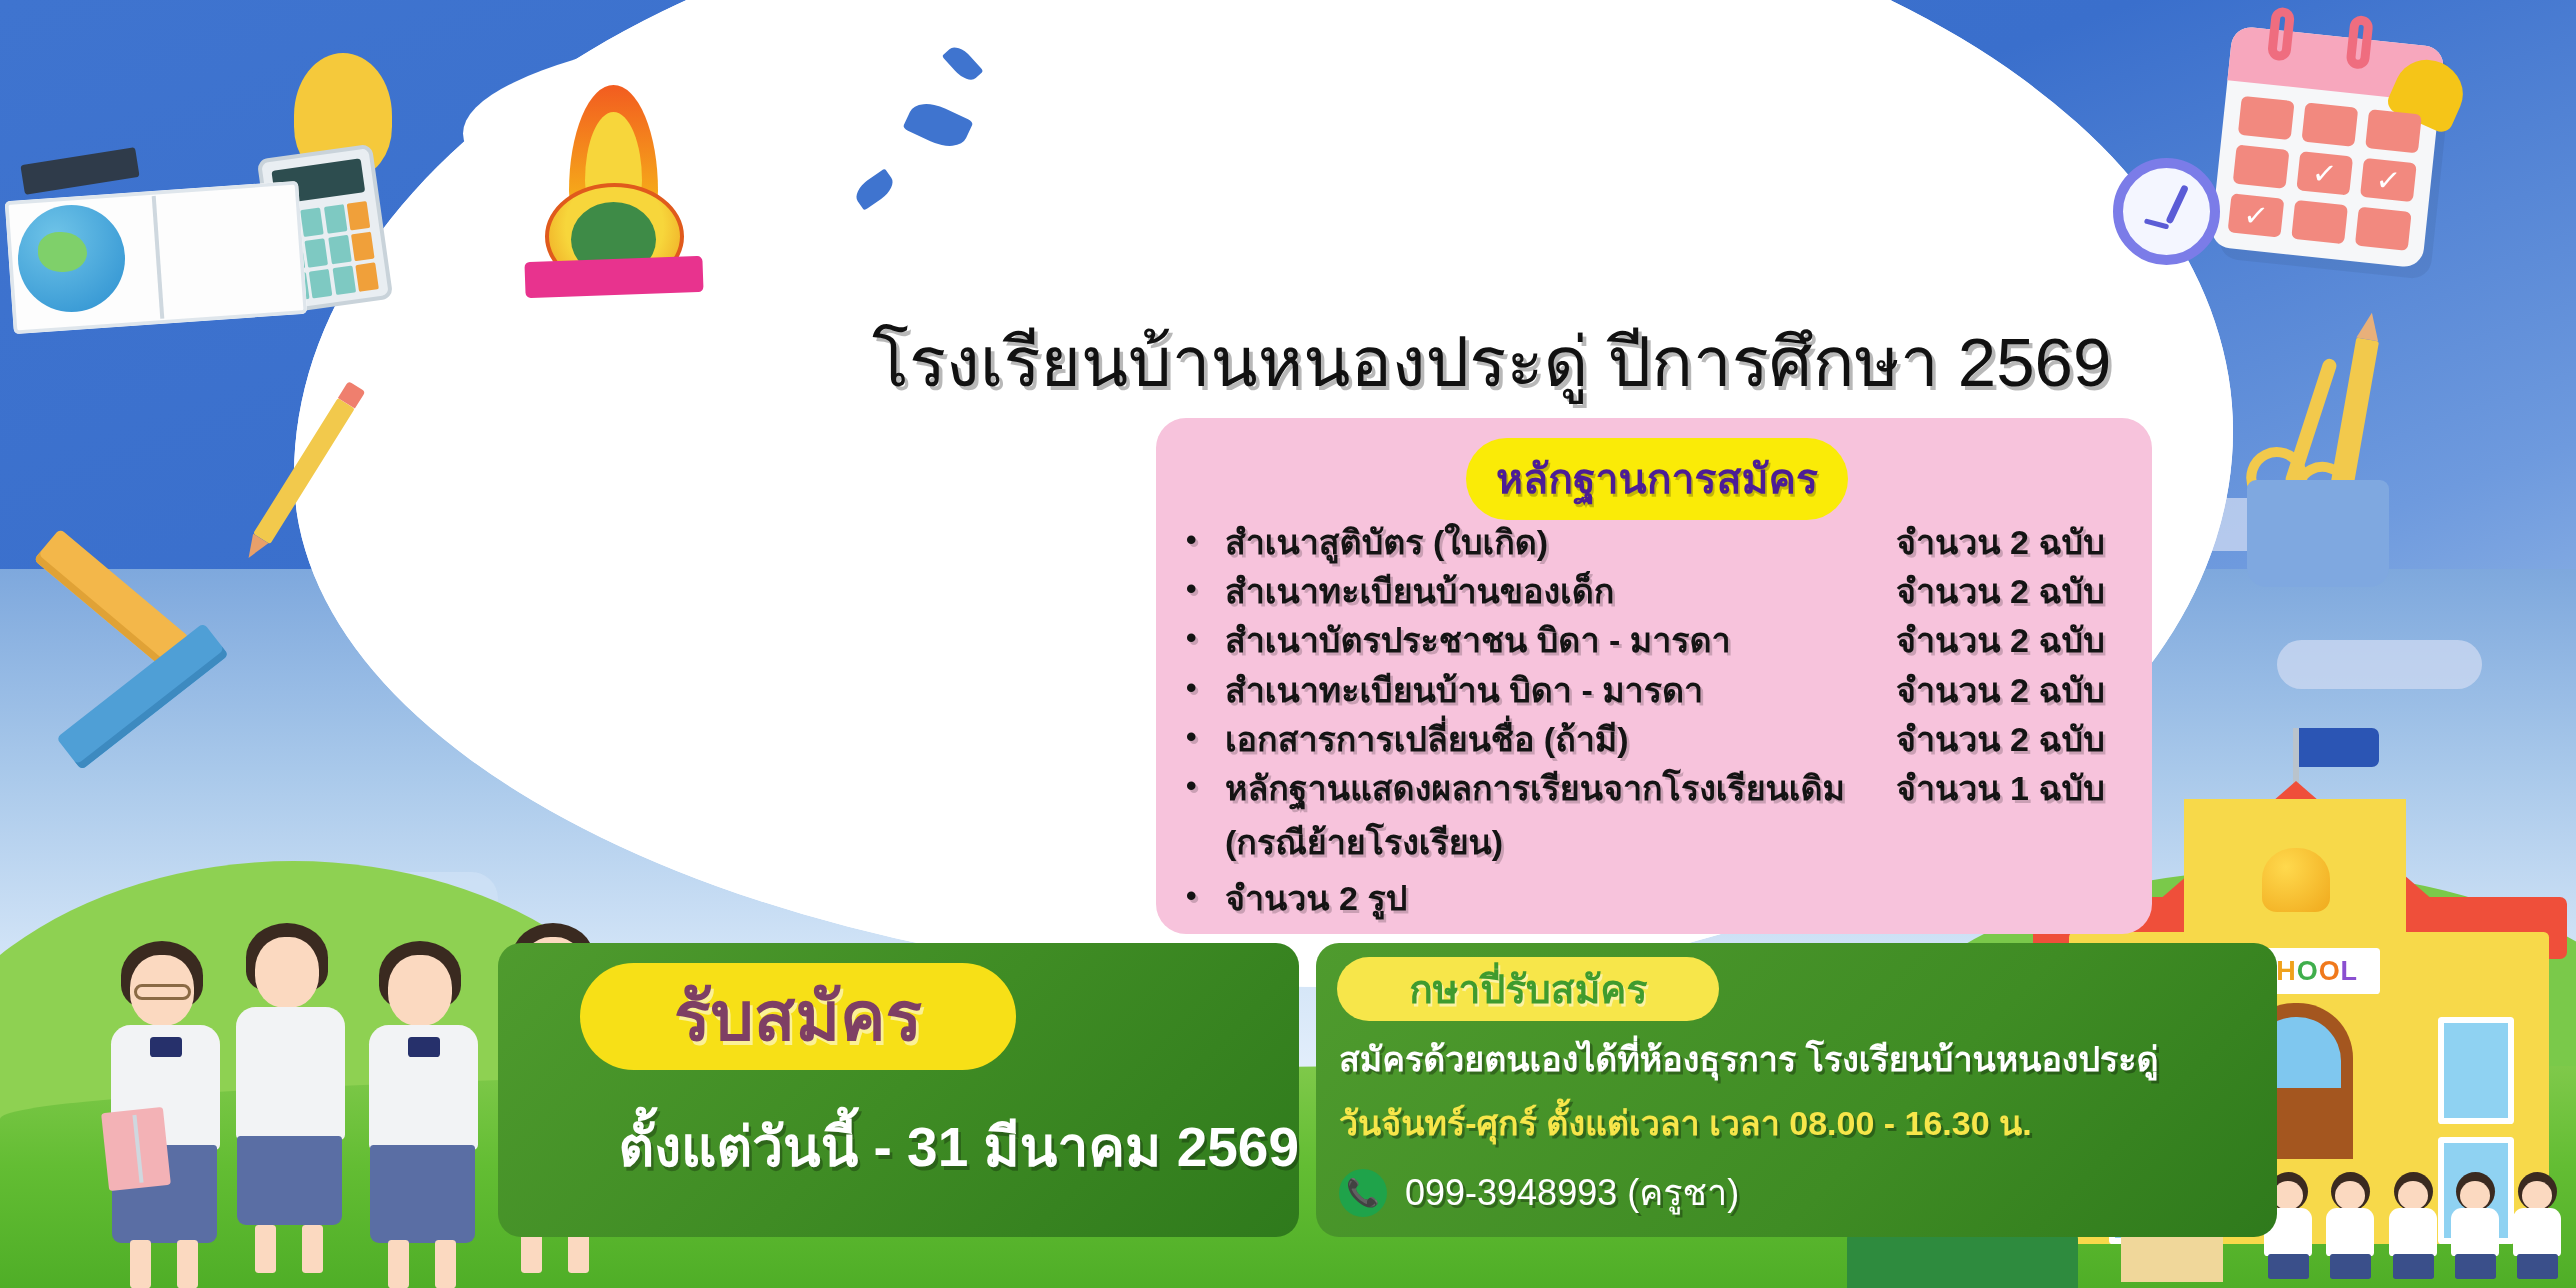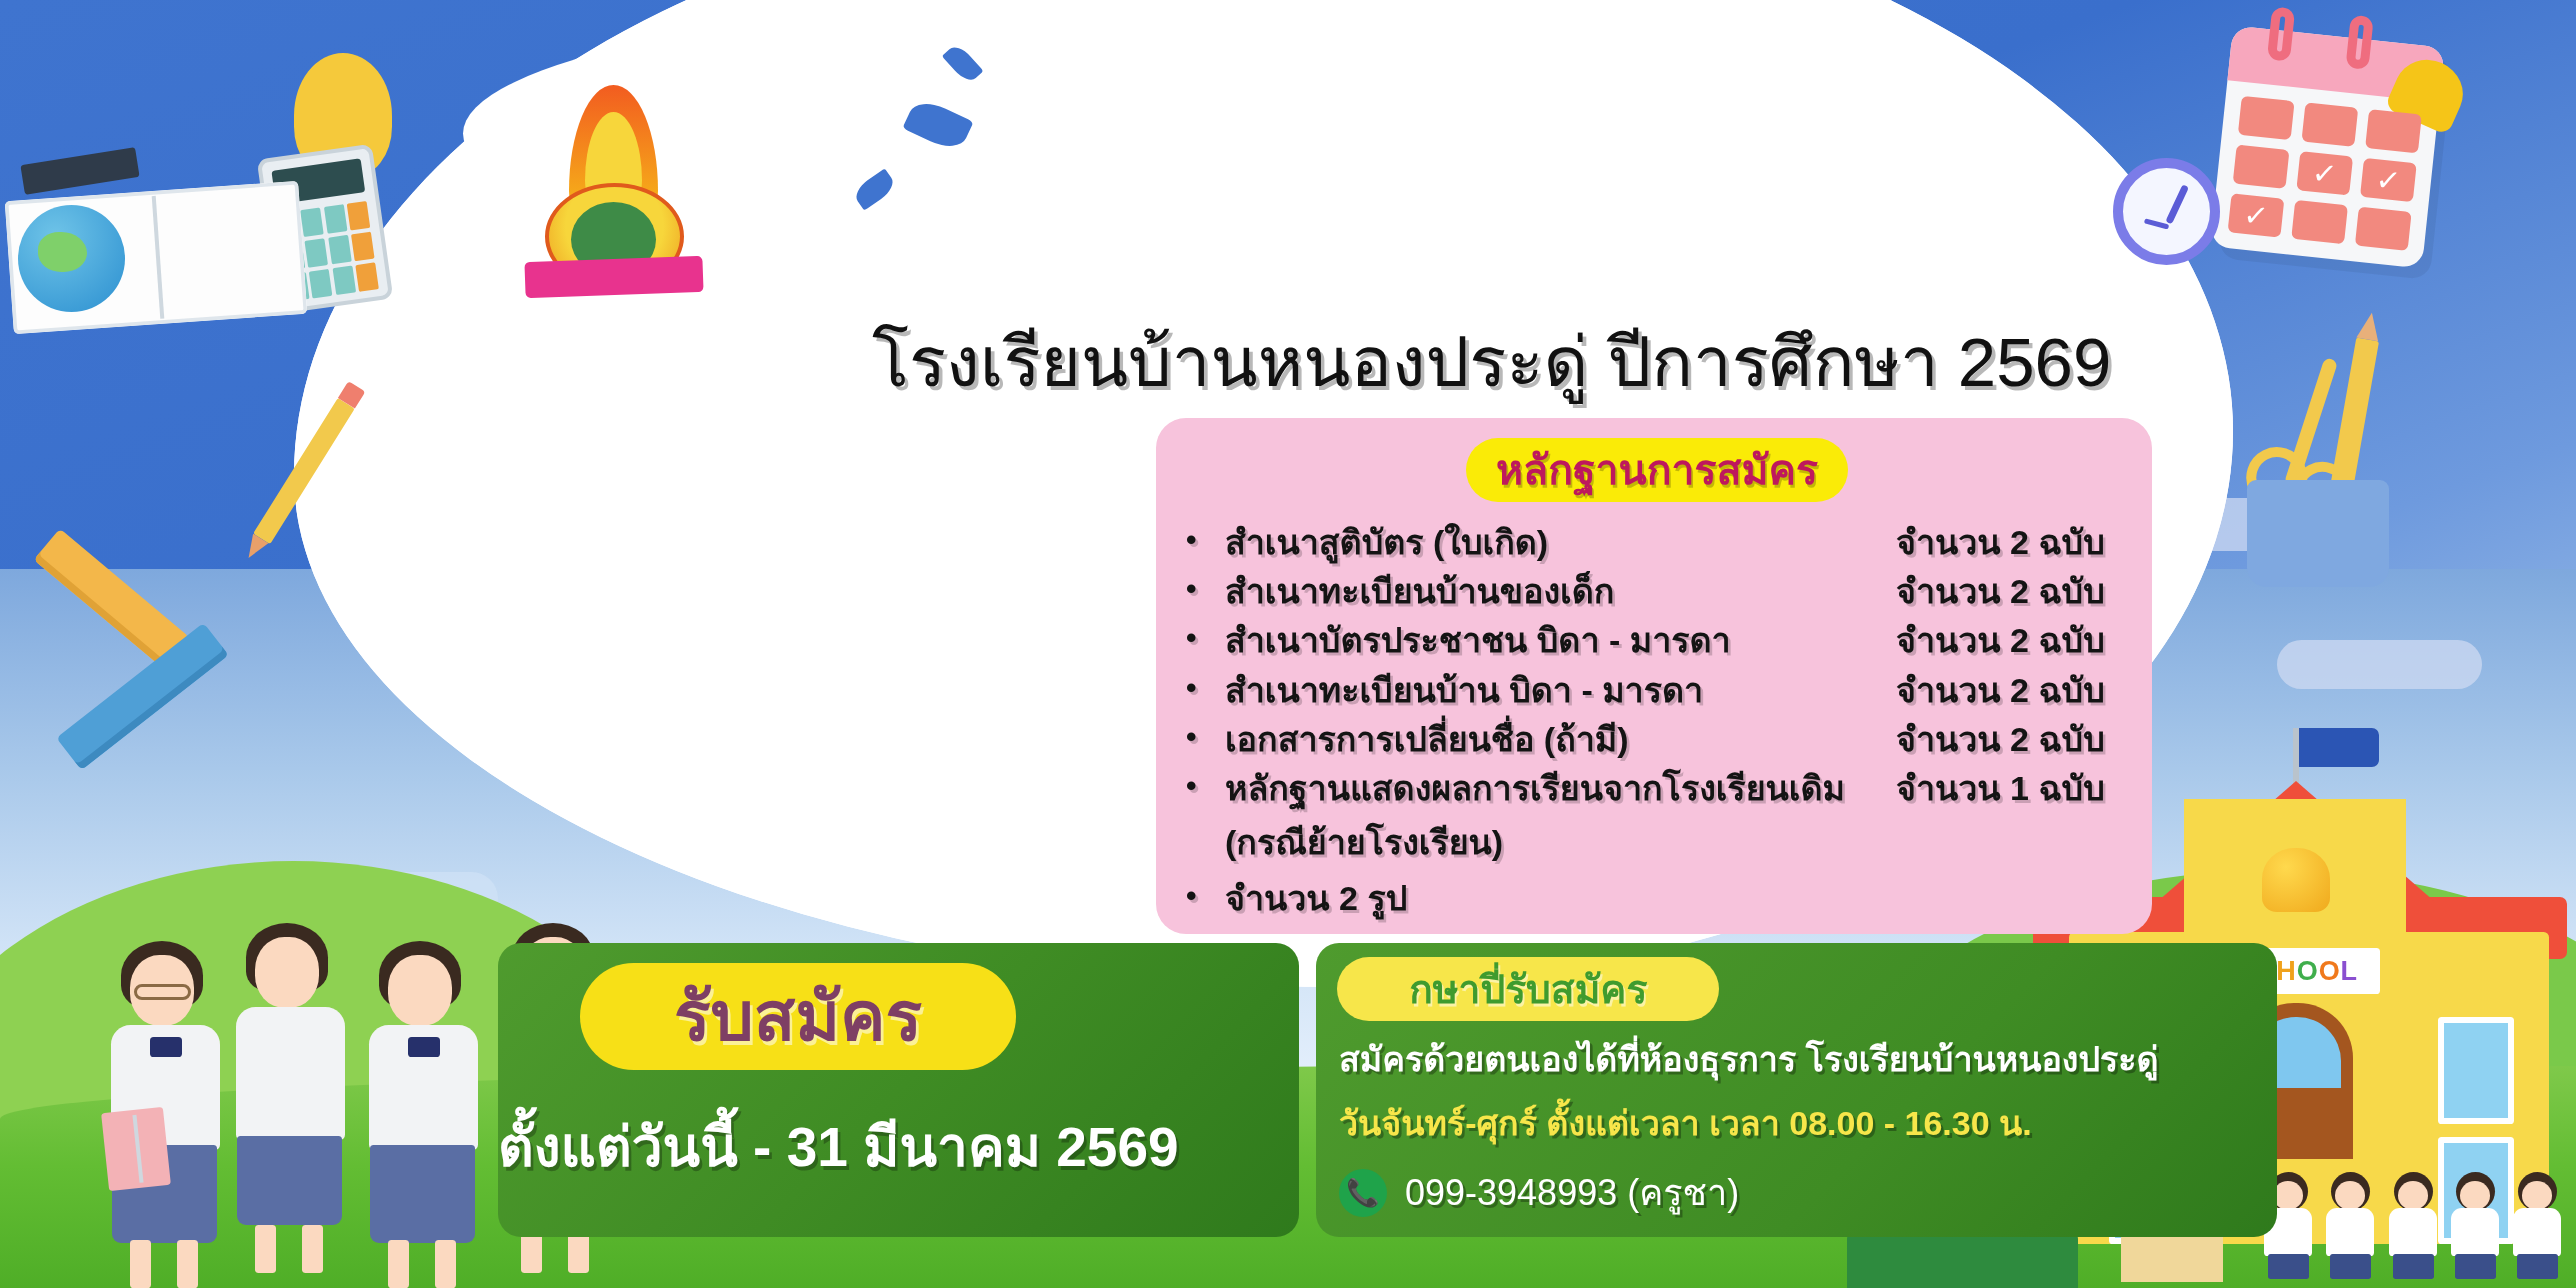--- a/index.html
+++ b/index.html
@@ -249,22 +249,22 @@
   .yellow-lines2 {
     position:absolute; left:0; right:0; top: 438px;
     text-align:center; color:#7e3f64; font-weight:bold; font-size: 39px; line-height:1.3;
   }
 
   .card-pink {
     position:absolute; left: 1156px; top: 418px; width: 996px; height: 516px;
     background: #f7c3dc; border-radius: 30px;
   }
   .pill-yellow {
-    position:absolute; left: 310px; top: 19.6px; width: 382px; height: 64px;
-    background:#faeb07; color:#be185d; font-size: 41px;
+    position:absolute; left: 310px; top: 19.6px; width: 382px; height: 82px;
+    background:#faeb07; color:#4c1d95; font-size: 41px;
     text-shadow: 1.8px 2.7px 0 rgba(0,0,0,.22);
   }
   .doc-list { position:absolute; left: 30px; right: 25px; top: 105px; }
   .doc-row {
     display:flex; align-items:flex-start;
     font-size: 34px; font-weight: bold; color:#141414;
     text-shadow: 2.7px 2.7px 0 rgba(0,0,0,.18);
     margin-bottom: 9.8px;
   }
   .doc-bullet { width: 39px; flex: none; font-size: 30px; line-height: 1.12; }
@@ -277,21 +277,21 @@
     position:absolute; left: 498px; top: 943px; width: 801px; height: 294px;
     background: linear-gradient(135deg,#4f9b2e 0%, #3f8c24 50%, #2f7a1c 100%);
     border-radius: 23px;
   }
   .pill-bigyellow {
     position:absolute; left: 82px; top: 19.6px; width: 436px; height: 107px;
     background:#f7e017; color:#7e3f64; font-size: 68px;
     text-shadow: 2.7px 3.6px 0 rgba(255,255,255,.55);
   }
   .green-date {
-    position:absolute; left:0; right:0; top: 160px; text-align:left;
+    position:absolute; left:0; right:0; top: 160px; text-align:right;
     color:#fff; font-weight:bold; font-size: 55px;
     text-shadow: 2.7px 3.6px 0 rgba(0,0,0,.28);
     white-space: nowrap;
   }
 
   .card-green-right {
     position:absolute; left: 1316px; top: 943px; width: 961px; height: 294px;
     background: linear-gradient(135deg,#4f9b2e 0%, #3f8c24 60%, #2f7a1c 100%);
     border-radius: 23px;
   }

